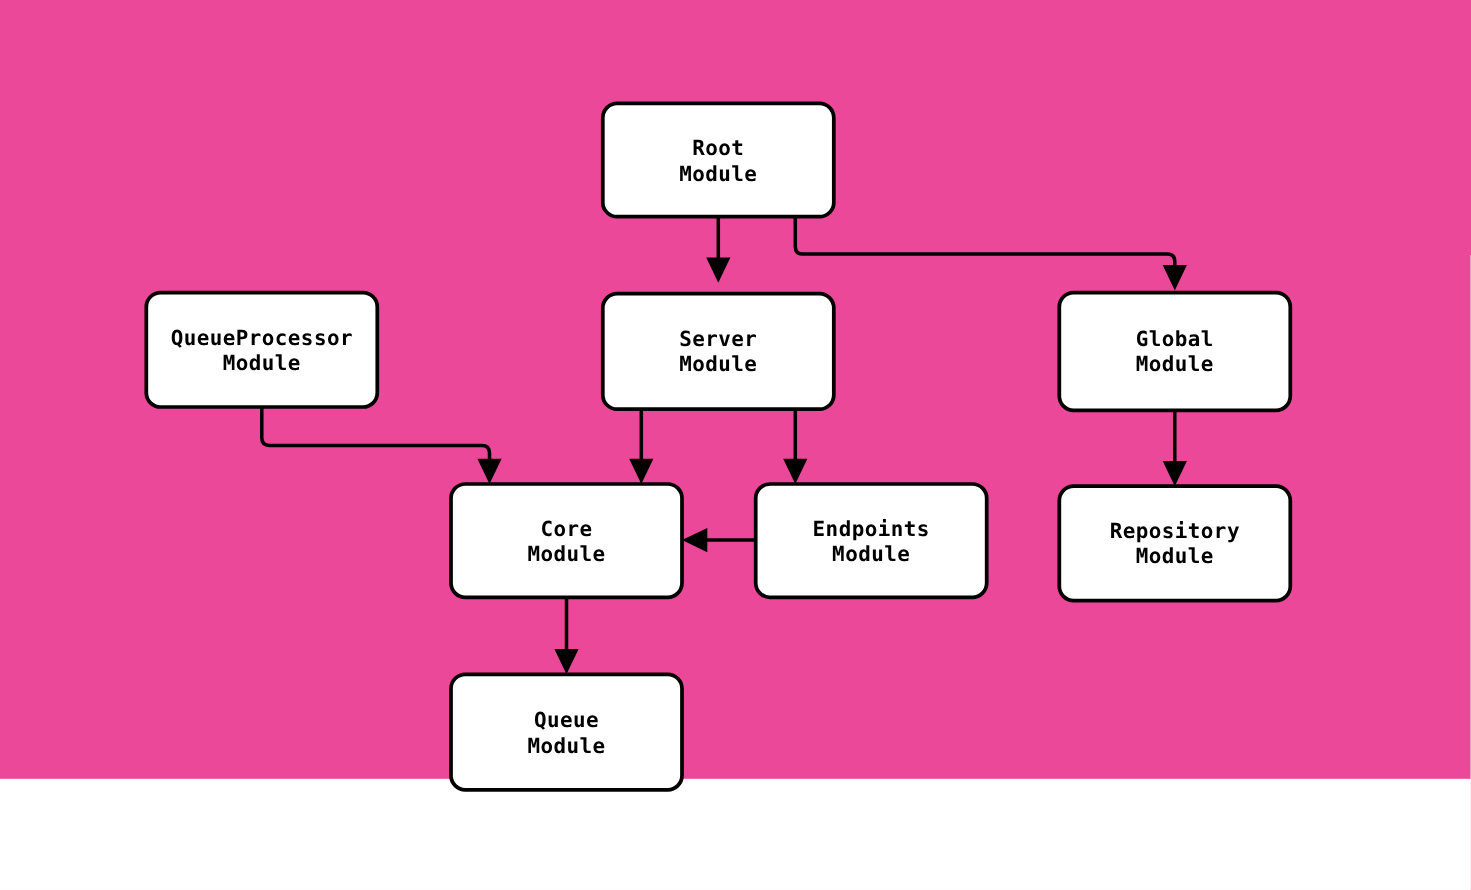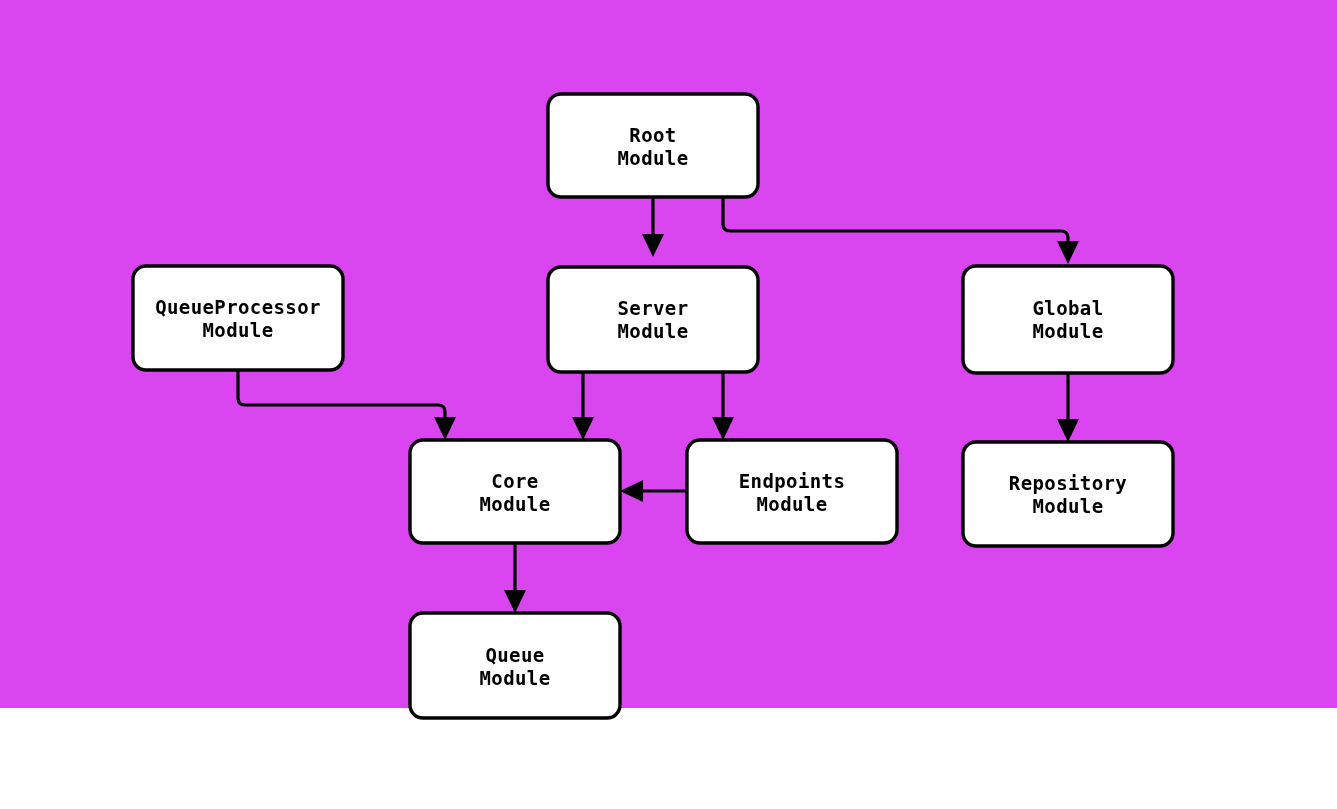--- a/index.html
+++ b/index.html
@@ -11,21 +11,21 @@
   body {
     width: 1337px;
     height: 809px;
     overflow: hidden;
     font-family: "DejaVu Sans Mono", "Liberation Mono", monospace;
   }
   #diagram-canvas {
     position: relative;
     width: 1337px;
     height: 708px;
-    background: #d946ef;
+    background: #ec4899;
   }
   svg.diagram-svg {
     position: absolute;
     top: 0;
     left: 0;
     width: 1337px;
     height: 809px;
     display: block;
   }
   .node-box {

